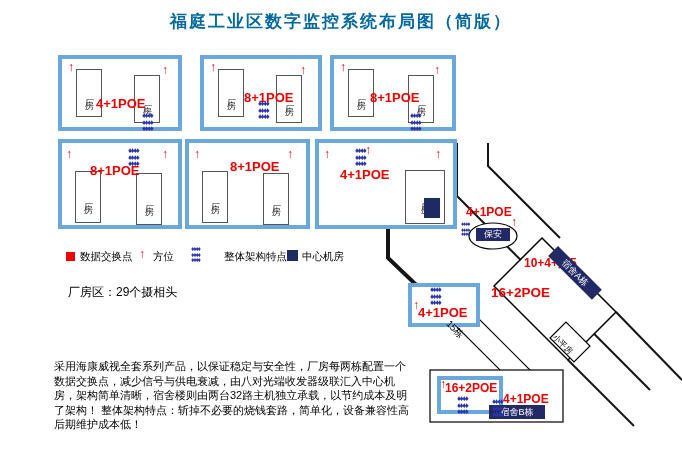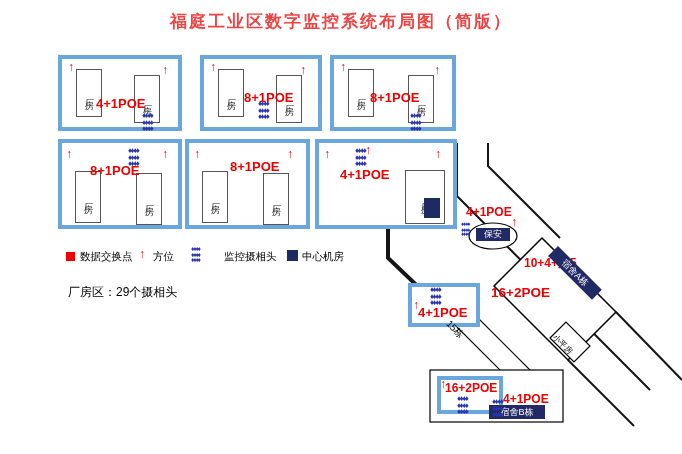--- a/index.html
+++ b/index.html
@@ -1,21 +1,21 @@
 <!DOCTYPE html>
 <html><head>
 <meta charset="utf-8">
 <style>
   html,body{margin:0;padding:0;background:#fff;}
   #stage{position:relative;width:682px;height:454px;background:#fff;overflow:hidden;
          font-family:"Liberation Sans",sans-serif;color:#000;}
 
   
   .title{position:absolute;left:0;top:10px;width:100%;text-align:center;
-         color:#ef4444;font-size:17px;font-weight:bold;letter-spacing:2px;z-index:5;}
+         color:#0369a1;font-size:17px;font-weight:bold;letter-spacing:2px;z-index:5;}
 
   
   #roads{position:absolute;left:0;top:0;z-index:1;}
 
   
   .fblock{position:absolute;box-sizing:border-box;border:4px solid #6aa7dc;background:#fff;z-index:2;}
   .room{position:absolute;box-sizing:border-box;border:1px solid #555;background:#fff;
         width:26px;height:48px;display:flex;align-items:center;justify-content:center;
         writing-mode:vertical-rl;text-orientation:upright;font-size:9px;color:#222;letter-spacing:1px;}
   .poe{position:absolute;color:#ee0000;font-weight:bold;font-size:13px;white-space:nowrap;z-index:4;}
@@ -176,28 +176,29 @@
     <div class="poe">4+1POE</div>
     <span class="dx"></span>
     <span class="server"></span>
   </div>
 
   <span class="lg-sq" id="lg-cam"></span>
   <span class="lg-label" id="lg-cam-t">数据交换点</span>
   <span class="arrow" id="lg-dir"></span>
   <span class="lg-label" id="lg-dir-t">方位</span>
   <span class="dx" id="lg-dx"></span>
-  <span class="lg-label" id="lg-dx-t">监控摄相头</span>
+  <span class="lg-label" id="lg-dx-t">整体架构特点</span>
   <span class="lg-sq" id="lg-srv"></span>
   <span class="lg-label" id="lg-srv-t">中心机房</span>
 
   <div id="stats">
     <div>厂房区：29个摄相头</div>
   </div>
 
+  <div id="desc">采用海康威视全套系列产品，以保证稳定与安全性，厂房每两栋配置一个数据交换点，减少信号与供电衰减，由八对光端收发器级联汇入中心机房，架构简单清晰，宿舍楼则由两台32路主机独立承载，以节约成本及明了架构！ 整体架构特点：斩掉不必要的烧钱套路，简单化，设备兼容性高后期维护成本低！</div>
 
 
   <div class="site-poe" id="gate-poe">4+1POE</div>
   <span class="dx" id="gate-dx"></span>
   <div class="banner" id="gate-banner">保安</div>
   <span class="arrow" id="gate-arrow"></span>
 
   <div id="mid-box">
     <span class="arrow"></span>
     <span class="dx"></span>

